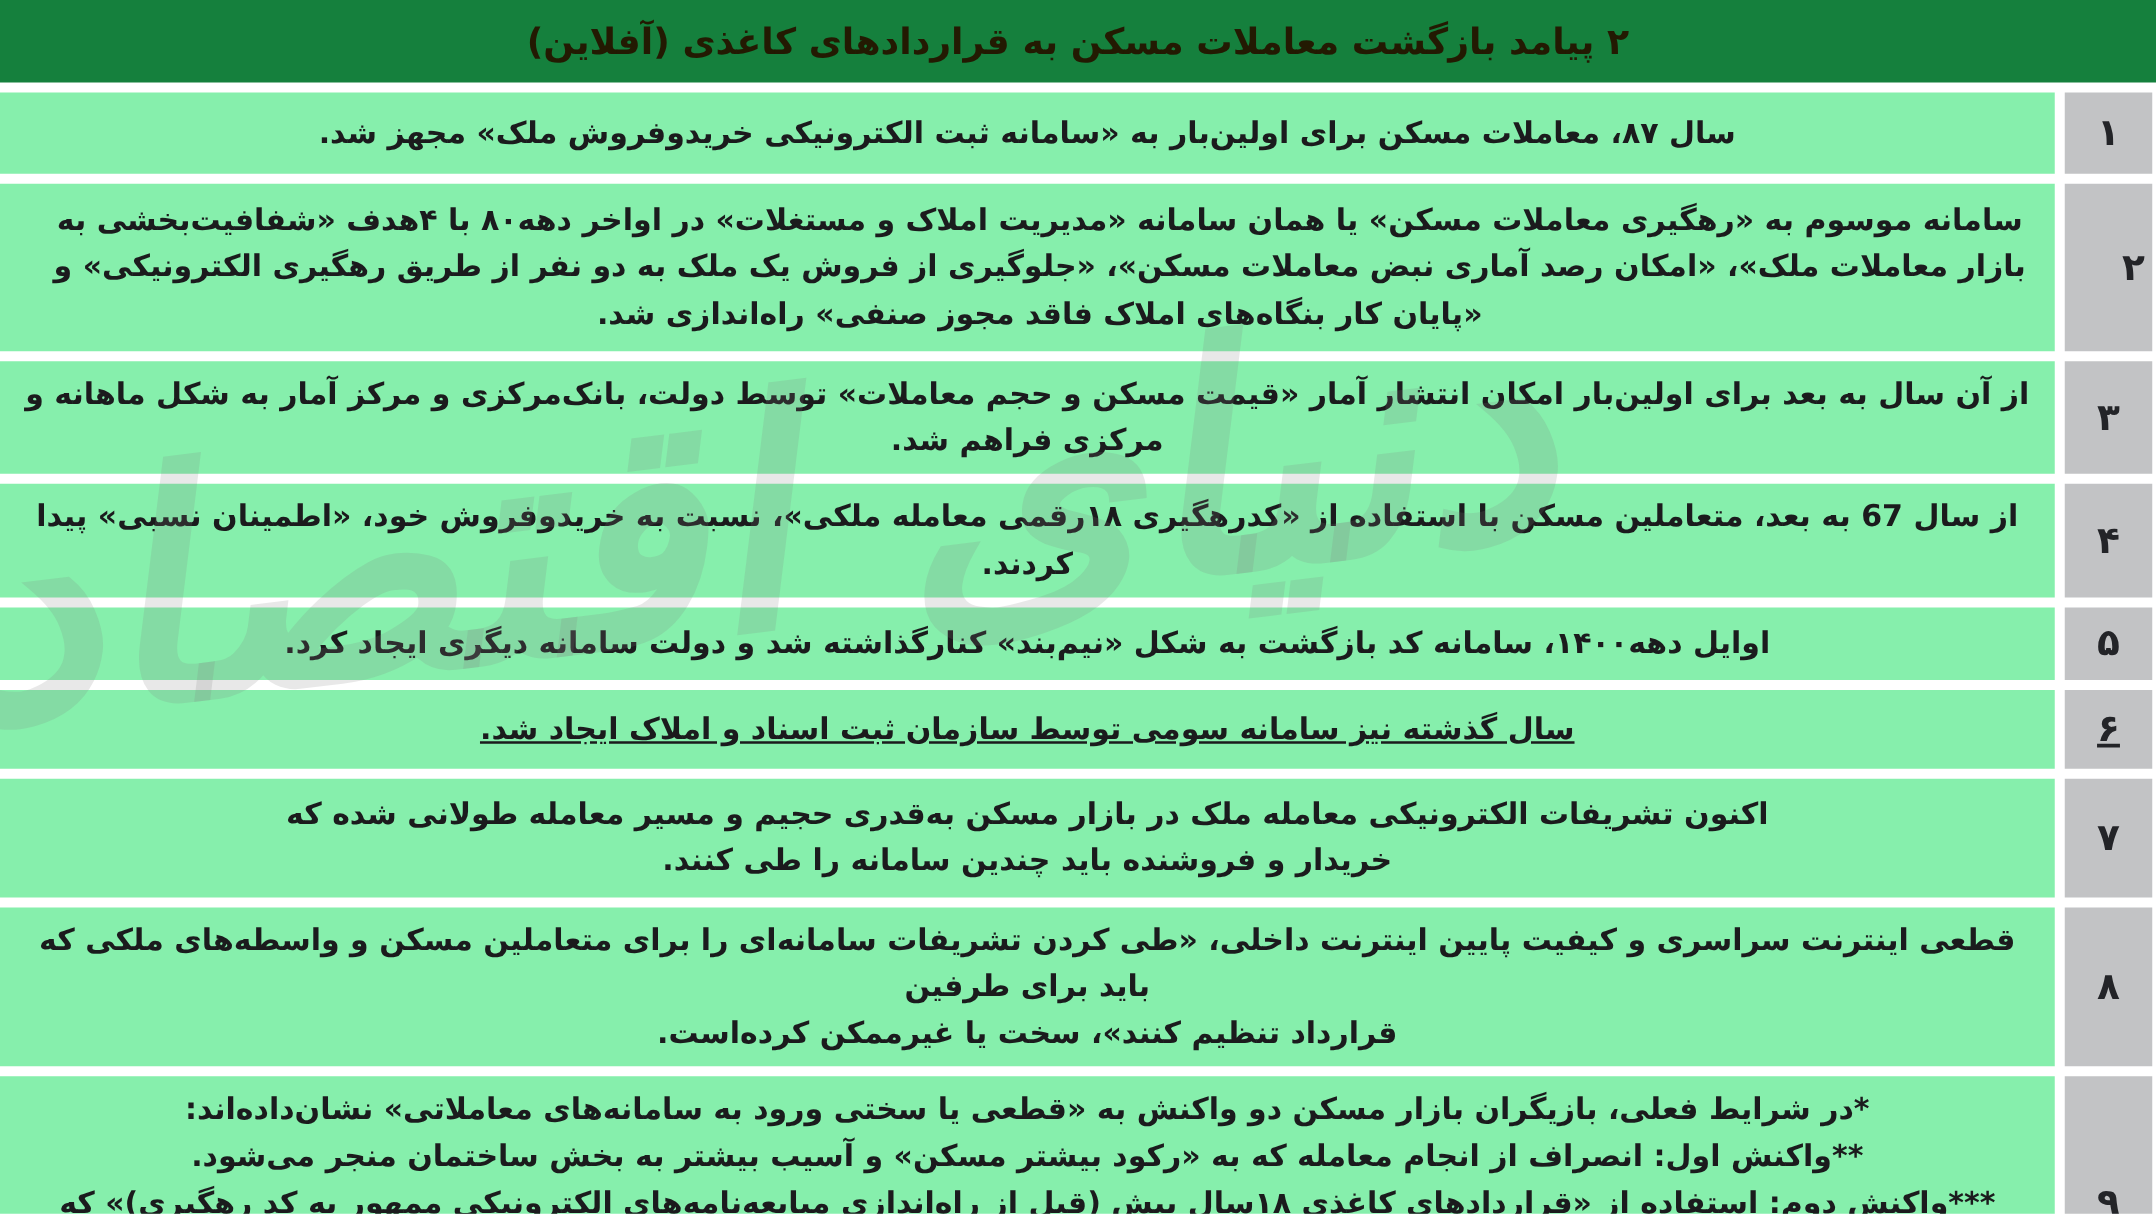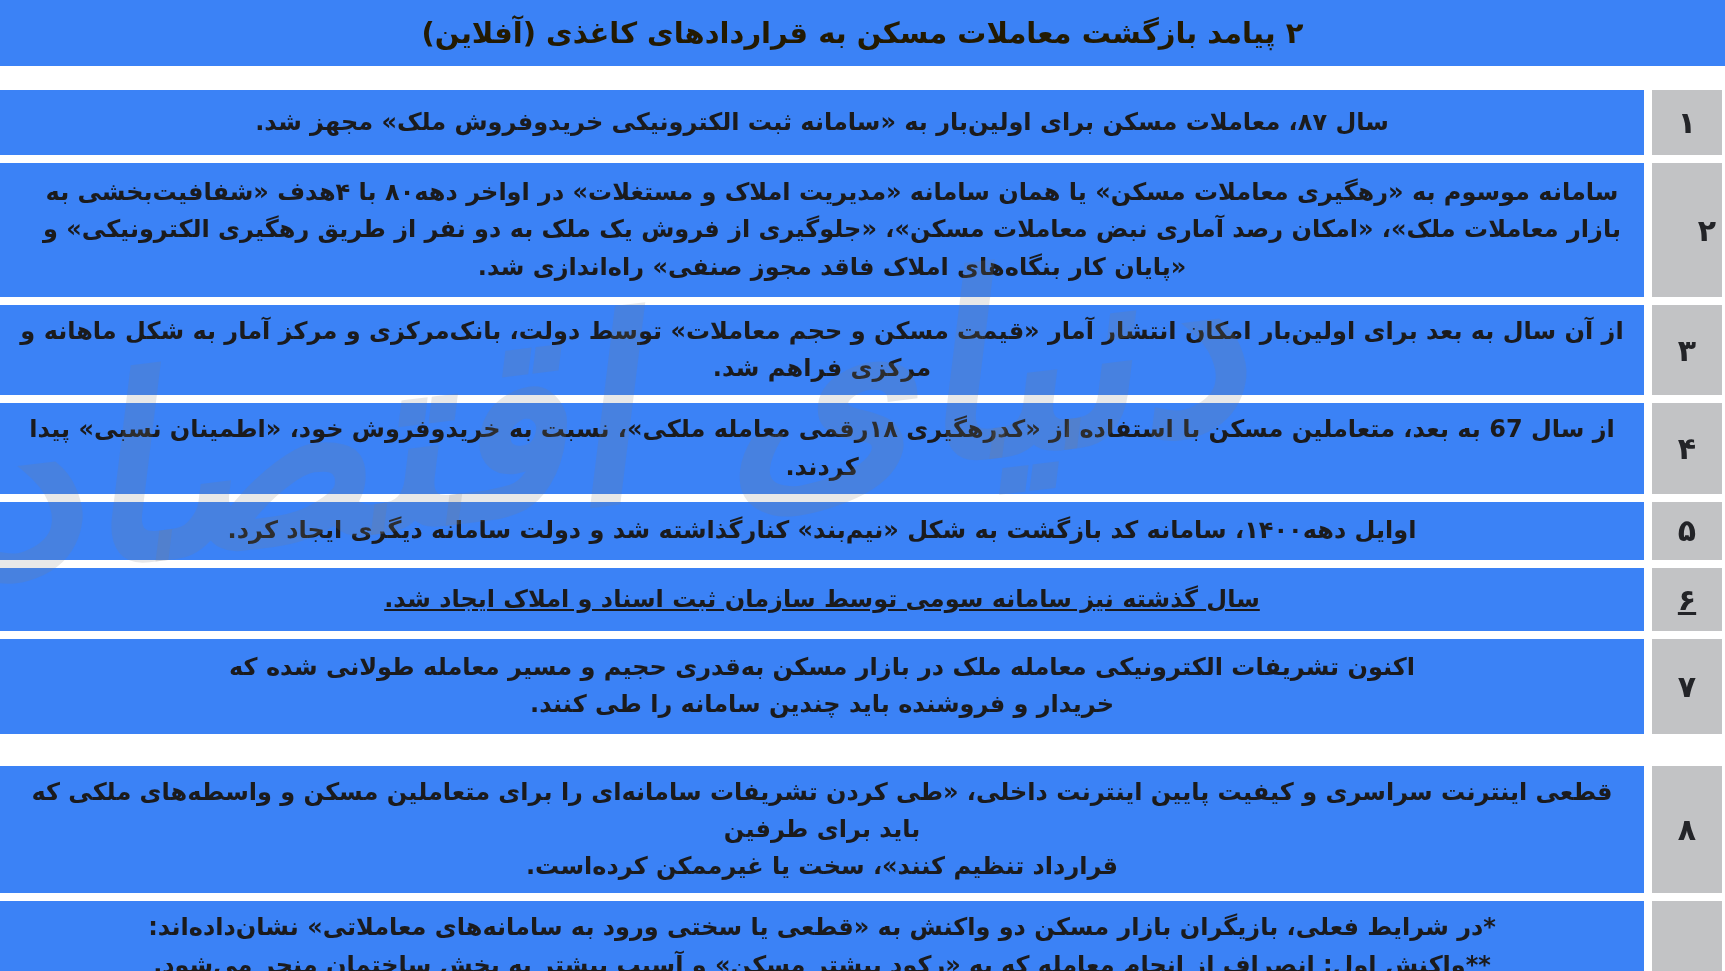--- a/index.html
+++ b/index.html
@@ -9,25 +9,25 @@
     height: 971px;
     background: #ffffff;
     direction: rtl;
     font-family: "DejaVu Sans", sans-serif;
     position: relative;
     overflow: hidden;
   }
   .header {
     width: 1725px;
     height: 66px;
-    background: #3b82f6;
+    background: #15803d;
     display: flex;
     align-items: center;
     justify-content: center;
-    margin-bottom: 24px;
+    margin-bottom: 8px;
     text-align: center;
   }
   .header .title {
     font-size: 29px;
     font-weight: bold;
     color: #231a02;
   }
   .rows { width: 1725px; }
   .row {
     display: flex;
@@ -45,41 +45,41 @@
     display: flex;
     align-items: center;
     justify-content: center;
     font-size: 30px;
     font-weight: 600;
     color: #232428;
     flex-shrink: 0;
   }
   .text-cell {
     flex: 1;
-    background: #3b82f6;
+    background: #86efac;
     display: flex;
     align-items: center;
     justify-content: center;
     text-align: center;
     padding: 8px 20px;
     font-size: 24px;
     font-weight: bold;
     color: #1b1b1d;
     line-height: 1.55;
     white-space: pre-line;
   }
   
   .row:nth-child(1) .num-cell, .row:nth-child(1) .text-cell { min-height: 65px; }
   .row:nth-child(2) .num-cell, .row:nth-child(2) .text-cell { min-height: 134px; padding-left: 40px; }
   .row:nth-child(3) .num-cell, .row:nth-child(3) .text-cell { min-height: 59px; }
   .row:nth-child(4) .num-cell, .row:nth-child(4) .text-cell { min-height: 65px; }
   .row:nth-child(5) .num-cell, .row:nth-child(5) .text-cell { min-height: 58px; }
   .row:nth-child(6) .num-cell, .row:nth-child(6) .text-cell { min-height: 63px; text-decoration: underline; }
   .row:nth-child(7) .num-cell, .row:nth-child(7) .text-cell { min-height: 95px; }
-  .row:nth-child(8) .num-cell, .row:nth-child(8) .text-cell { min-height: 97px; margin-top: 24px; }
+  .row:nth-child(8) .num-cell, .row:nth-child(8) .text-cell { min-height: 97px; }
   .row:nth-child(9) .num-cell, .row:nth-child(9) .text-cell { min-height: 190px; }
   .watermark {
     position: absolute;
     top: 270px;
     right: 480px;
     z-index: 2;
     pointer-events: none;
     font-size: 250px;
     font-weight: bold;
     font-style: italic;

